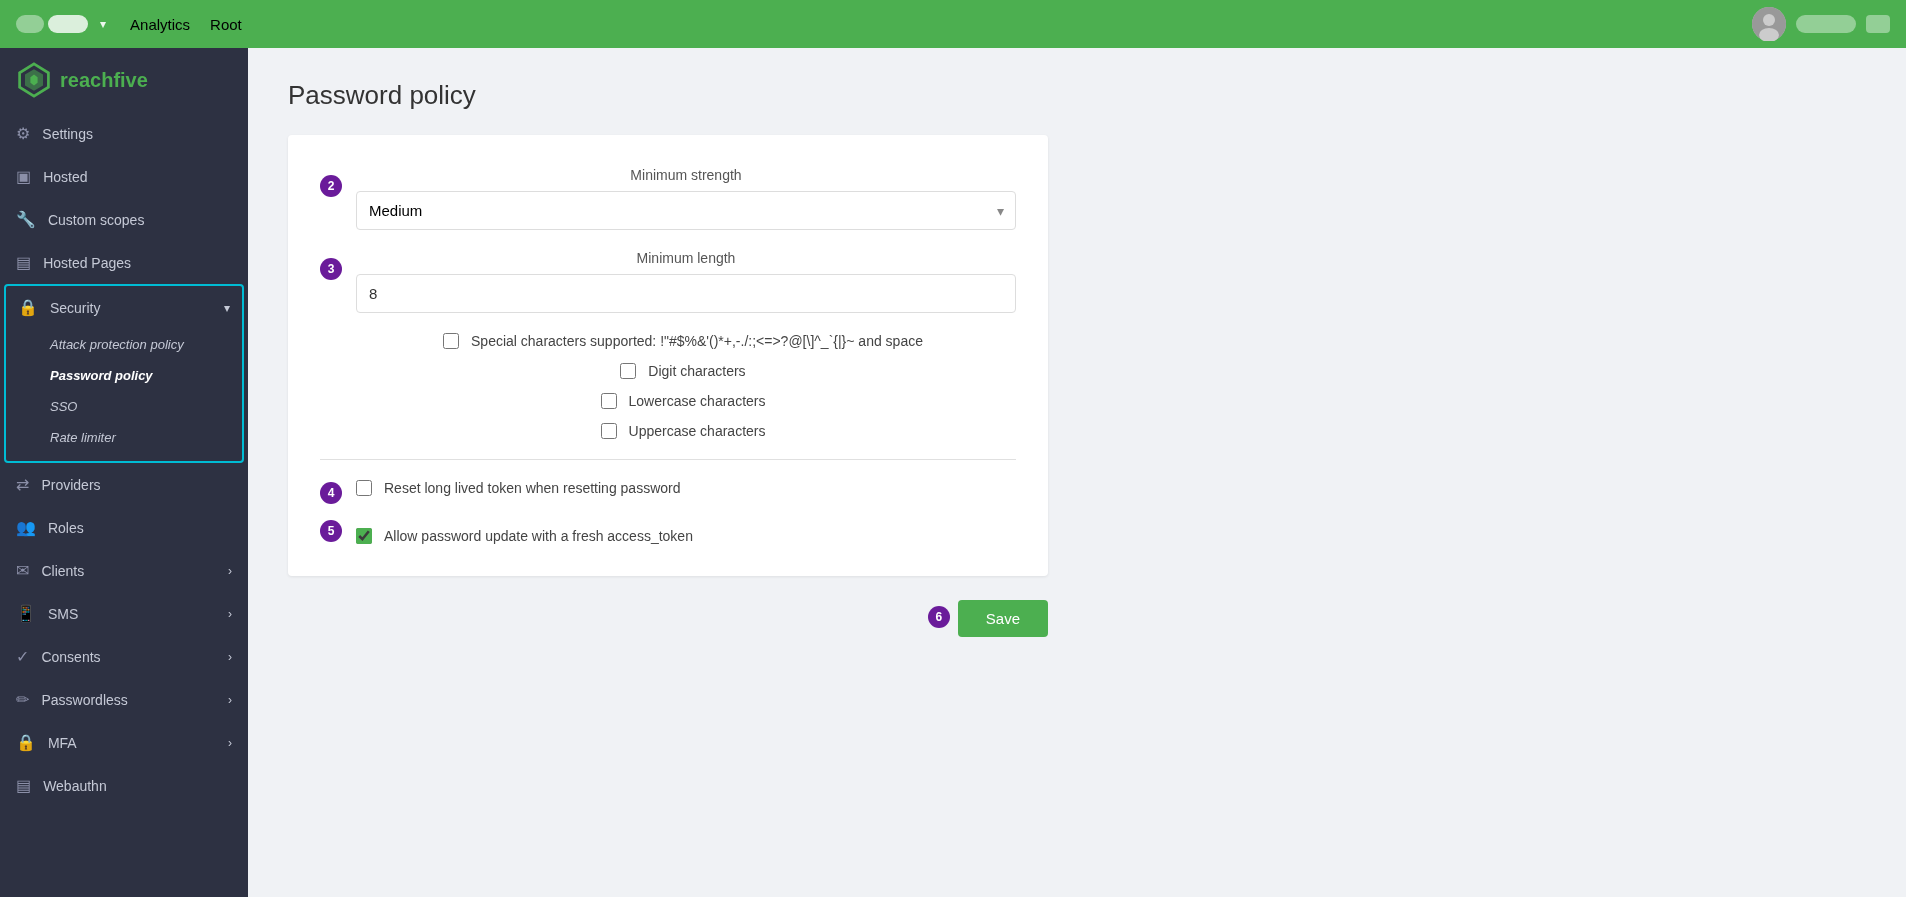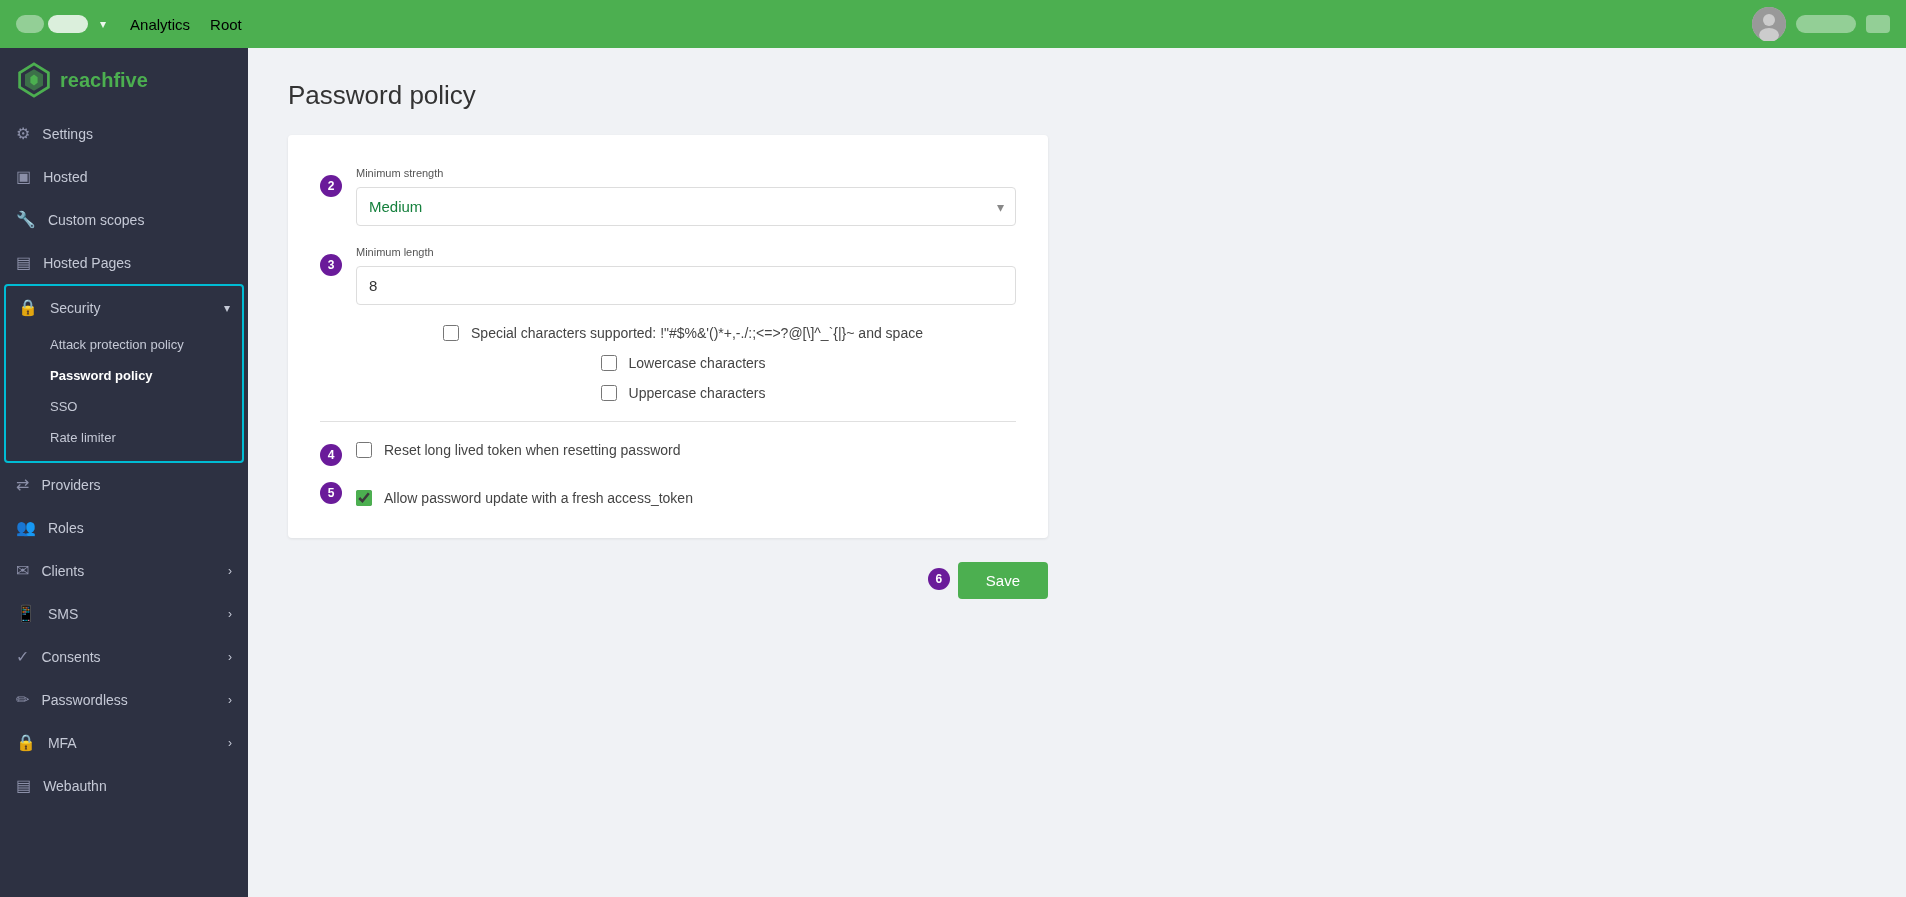--- a/index.html
+++ b/index.html
@@ -143,20 +143,21 @@
 
     .security-sub {
       padding: 0 0 8px 0;
     }
     .security-sub-item {
       padding: 8px 16px 8px 44px;
       color: #c5c9d6;
       font-size: 13px;
       cursor: pointer;
       display: block;
+      font-style: italic;
     }
     .security-sub-item.active {
       color: #fff;
       font-weight: 600;
     }
 
     
     .main {
       flex: 1;
       overflow-y: auto;
@@ -173,35 +174,36 @@
 
     .card {
       background: #fff;
       border-radius: 4px;
       padding: 32px;
       max-width: 760px;
       box-shadow: 0 1px 3px rgba(0,0,0,0.08);
     }
     .form-label {
       display: block;
-      font-size: 11px;
+      font-size: 14px;
       color: #555;
       margin-bottom: 8px;
+      text-align: center;
     }
 
     .select-wrapper {
       position: relative;
     }
     .form-select {
       width: 100%;
       padding: 10px 36px 10px 12px;
       border: 1px solid #ddd;
       border-radius: 4px;
       font-size: 15px;
-      color: #15803d;
+      color: #000000;
       background: #fff;
       appearance: none;
       cursor: pointer;
     }
     .select-arrow {
       position: absolute;
       right: 12px;
       top: 50%;
       transform: translateY(-50%);
       color: #888;
@@ -432,20 +434,24 @@
         </div>
       </div>
 
       <div class="checkbox-group" style="margin-left: 30px; margin-bottom: 16px;">
         <label class="checkbox-item">
           <input type="checkbox" style="">
           <span>Special characters supported: !"#$%&amp;'()*+,-./:;&lt;=&gt;?@[\]^_`{|}~ and space</span>
         </label>
         <label class="checkbox-item">
           <input type="checkbox" style="">
+          <span>Digit characters</span>
+        </label>
+        <label class="checkbox-item">
+          <input type="checkbox" style="">
           <span>Lowercase characters</span>
         </label>
         <label class="checkbox-item">
           <input type="checkbox" style="">
           <span>Uppercase characters</span>
         </label>
       </div>
 
       <hr class="divider">
 

